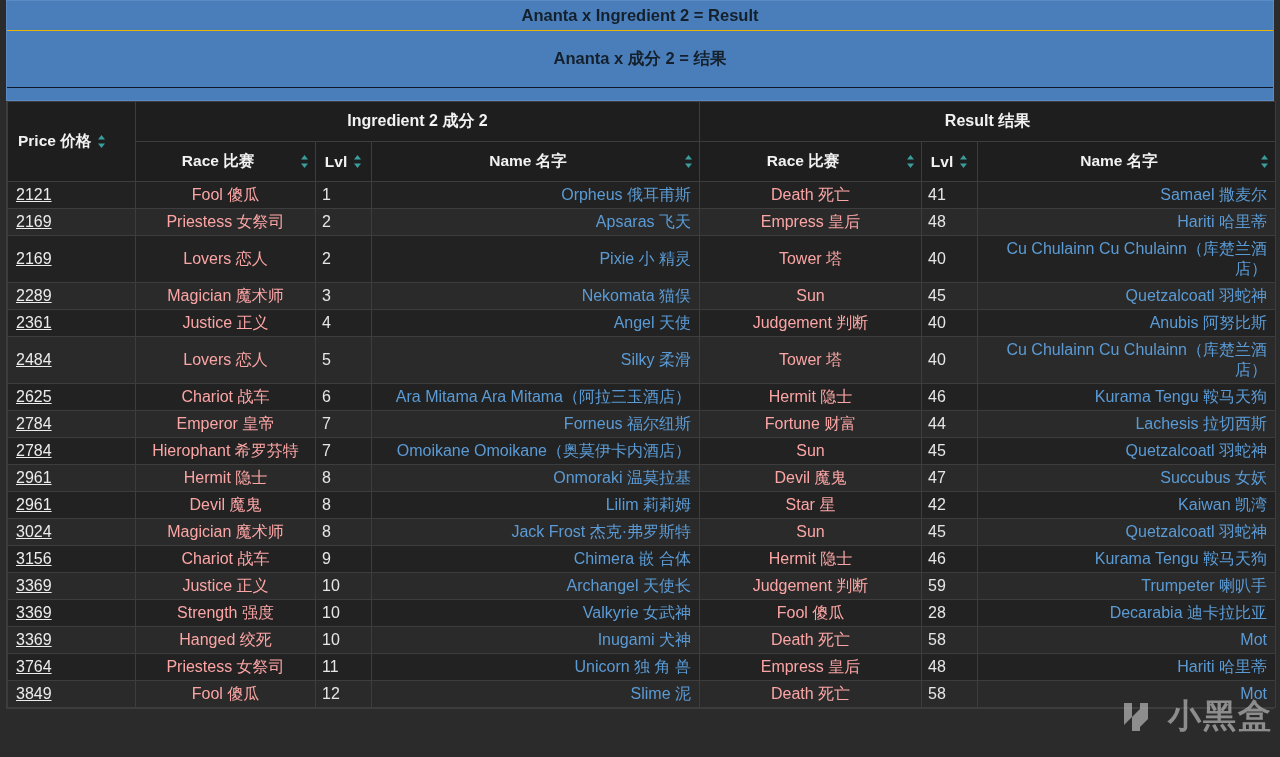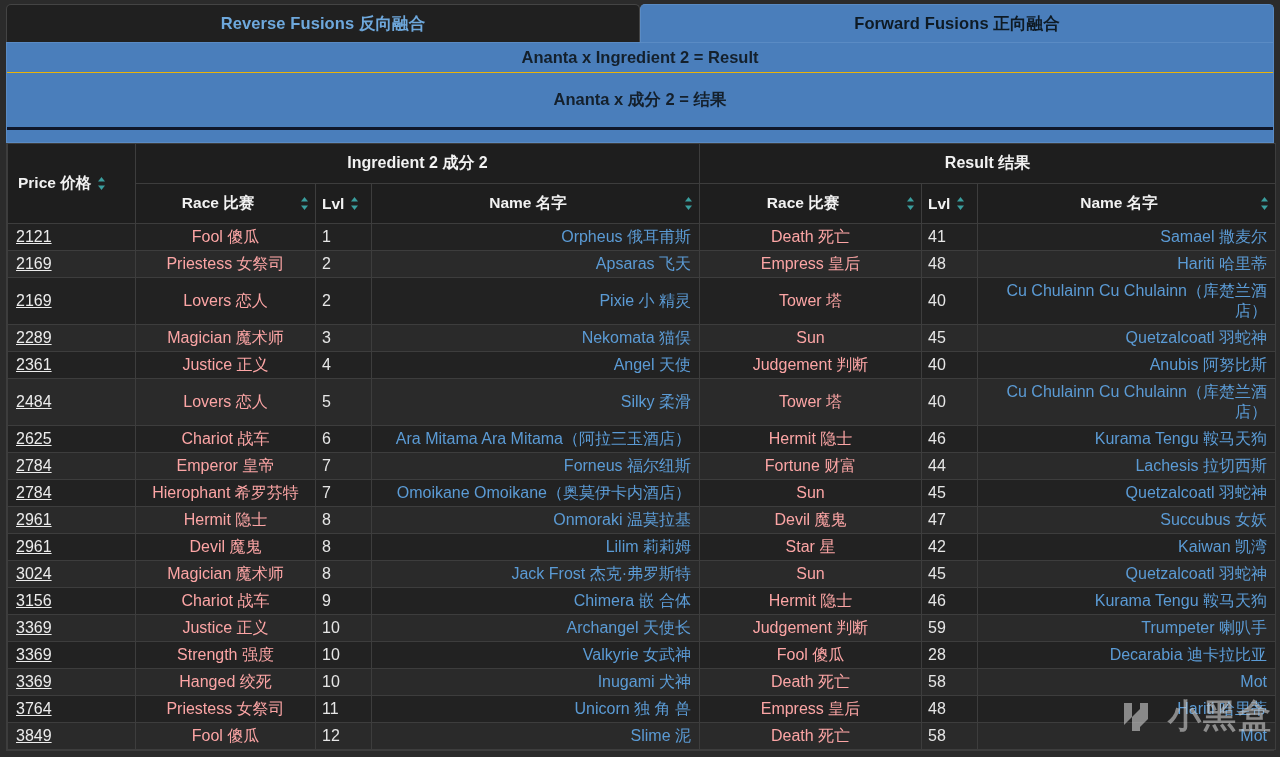--- a/index.html
+++ b/index.html
@@ -38,21 +38,21 @@
     color: #16202b;
     position: relative;
   }
   .banner .bline {
     display: flex; align-items: center; justify-content: center;
     font-size: 16.5px; font-weight: bold;
     color: #14202c;
     width: 100%;
   }
   .banner .bline.l1 { height: 30px; border-bottom: 1px solid #eab308; }
-  .banner .bline.l2 { height: 57px; border-bottom: 3px solid #0f172a; }
+  .banner .bline.l2 { height: 57px; border-bottom: 1px solid #0f172a; }
   .banner .bline.l3 { height: 12px; }
 
   
   .tablewrap { margin: 0 6px; border: 1px solid #3d3d3d; border-top: none; }
   table { width: 100%; border-collapse: collapse; table-layout: fixed; }
 
   thead th {
     background: #1e1e1e;
     color: #f2f2f2;
     font-size: 15.5px;
@@ -60,21 +60,21 @@
     border: 1px solid #3d3d3d;
     padding: 4px 6px;
     height: 40px;
     white-space: nowrap;
     position: relative;
     user-select: none;
   }
   thead th.grouphdr { font-size: 16px; }
   thead th.lefted { text-align: left; padding-left: 10px; }
 
-  .hdr-inner { display: flex; align-items: center; justify-content: flex-start; gap: 6px; }
+  .hdr-inner { display: flex; align-items: center; justify-content: center; gap: 6px; }
   .hdr-inner.left { justify-content: flex-start; }
   .hdr-spacer { flex: 1 1 auto; }
 
   .sorticon { width: 9px; height: 15px; flex: 0 0 9px; display:block; }
 
   tbody td {
     border: 1px solid #3d3d3d;
     font-size: 16px;
     padding: 3px 8px;
     color: #e8e8e8;
@@ -107,28 +107,20 @@
     pointer-events: none;
     justify-content: flex-end;
   }
   .wm-text { font-size: 33px; font-weight: bold; color: #c9c9c9; letter-spacing: 2px; }
 </style>
 </head>
 <body>
 
 <div id="app">
 
-  <div class="tabbar">
-    <div class="tab active">
-      <span>Reverse Fusions 反向融合</span>
-    </div>
-    <div class="tab inactive">
-      <span>Forward Fusions 正向融合</span>
-    </div>
-  </div>
 
   <div class="banner">
     <div class="bline l1">Ananta x Ingredient 2 = Result</div>
     <div class="bline l2">Ananta x 成分 2 = 结果</div>
     <div class="bline l3"></div>
   </div>
 
   <div class="tablewrap">
     <table>
       <colgroup>

